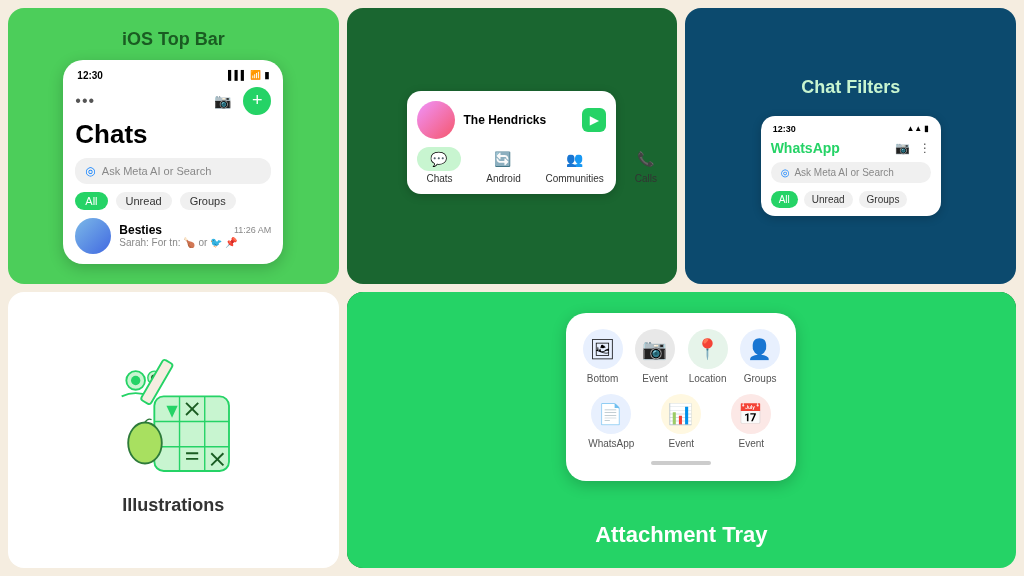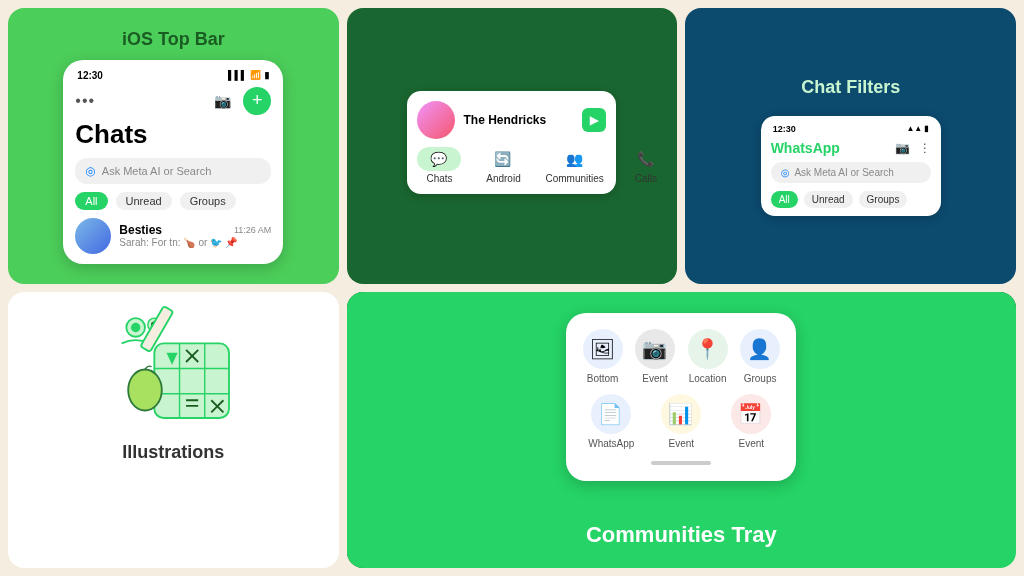--- a/index.html
+++ b/index.html
@@ -278,21 +278,21 @@
     }
 
     
     .card-illustrations {
       background: white;
       grid-column: 1;
       grid-row: 2;
       display: flex;
       flex-direction: column;
       align-items: center;
-      justify-content: flex-start;
+      justify-content: center;
     }
     .card-illustrations .card-title {
       color: #333;
       font-size: 18px;
       font-weight: 600;
       margin-top: 10px;
     }
     .illustration-box {
       width: 140px; height: 140px;
       position: relative;
@@ -588,14 +588,14 @@
       </div>
       <div class="attach-item">
         <div class="attach-icon" style="background:#fce8e6;">
           <span>📅</span>
         </div>
         <span class="attach-label">Event</span>
       </div>
     </div>
     <div class="phone-home-bar"></div>
   </div>
-  <div class="card-title">Communities Tray</div>
+  <div class="card-title">Attachment Tray</div>
 </div>
 
 </body></html>

